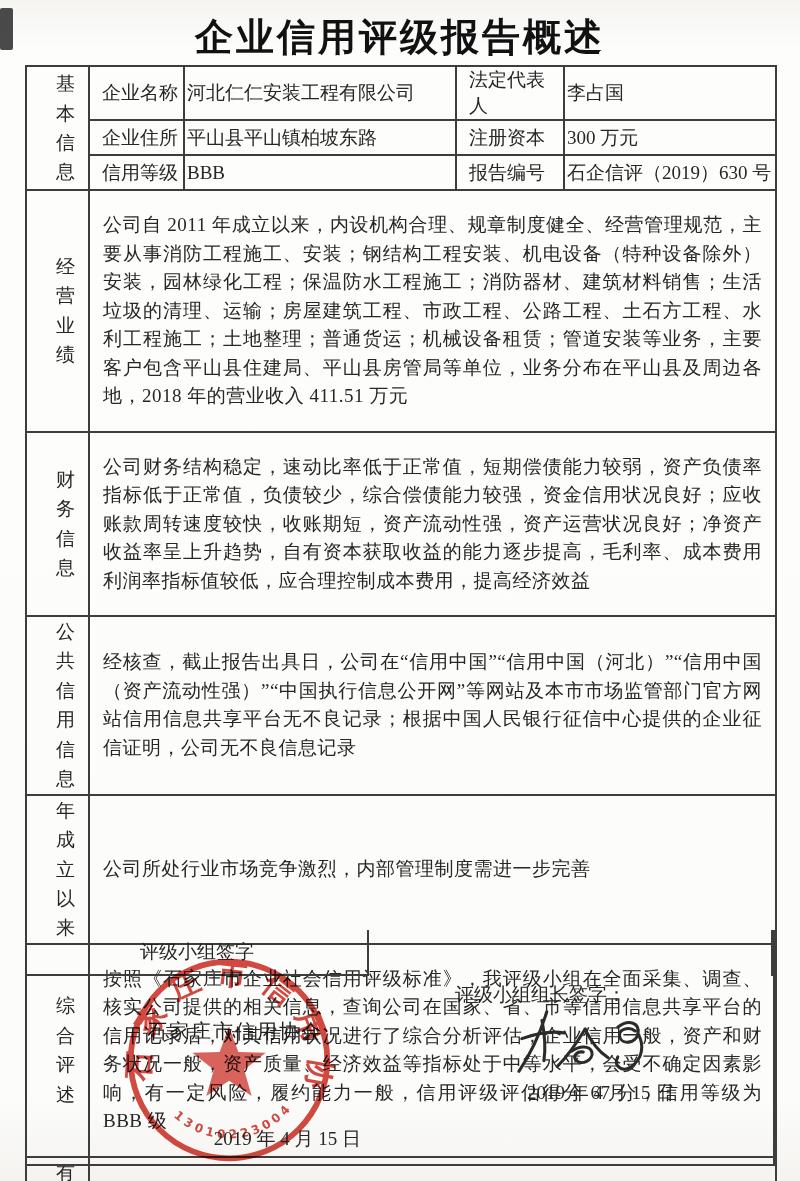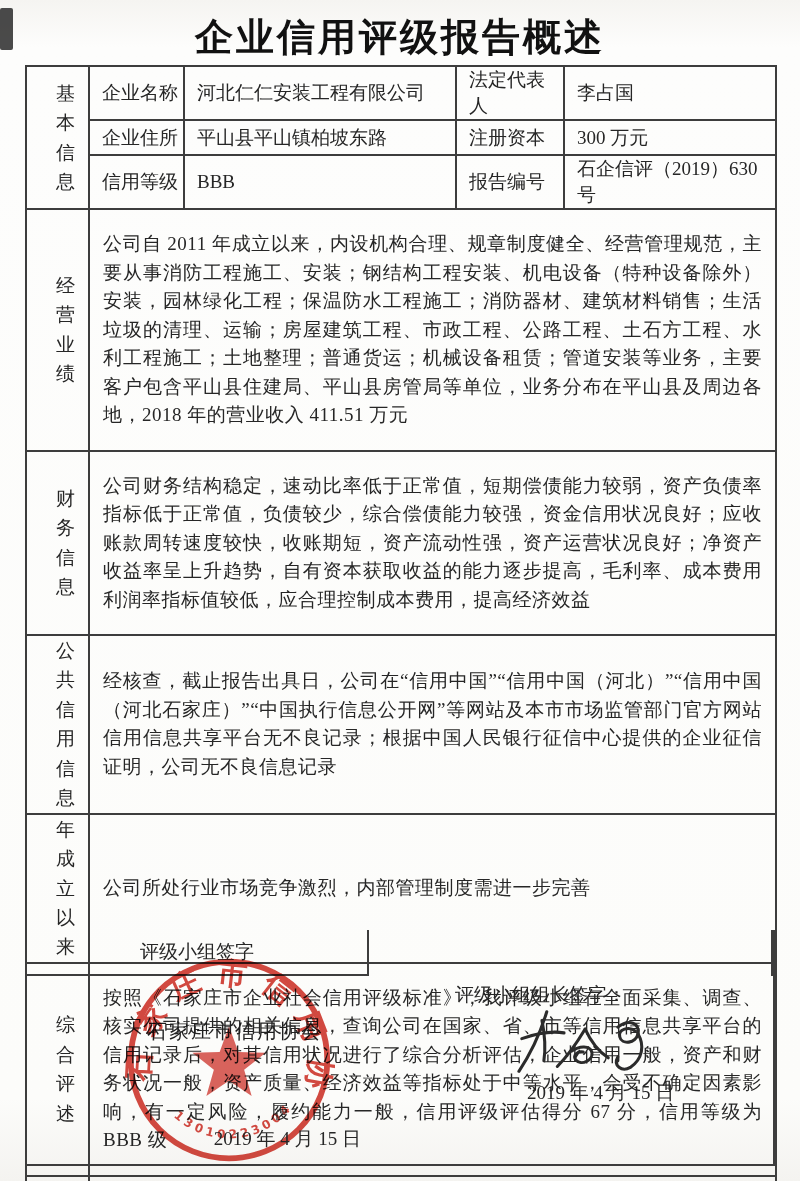--- a/index.html
+++ b/index.html
@@ -16,22 +16,23 @@
   }
   .scan-mark {
     position: absolute; left: 0; top: 8px; width: 13px; height: 42px;
     background: #2a2a2a; border-radius: 2px; opacity: .85;
   }
   .doc-title {
     text-align: center;
     font-size: 38px;
     font-weight: 700;
     letter-spacing: 3px;
-    padding-top: 12px;
+    padding-top: 4px;
     color: #111;
+    margin-top: 8px;
   }
   .main-table {
     position: absolute;
     left: 25px; top: 65px;
     width: 750px;
     border-collapse: collapse;
     table-layout: fixed;
     font-size: 19px;
   }
   .main-table td, .main-table th {
@@ -41,21 +42,21 @@
   }
   th.rowhead {
     width: 63px;
     padding: 0 29px;
     line-height: 1.55;
     text-align: center;
     word-break: break-all;
     font-size: 19px;
   }
   td.lbl { padding-left: 12px; }
-  td.val { padding-left: 12px; }
+  td.val { padding-left: 2px; }
   td.sect {
     padding: 20px 13px;
     line-height: 1.5;
     text-align: justify;
     letter-spacing: .5px;
   }
   .footer {
     position: absolute;
     left: 25px; top: 930px;
     width: 750px;
@@ -126,21 +127,21 @@
     <tr style="height:165px">
       <th class="rowhead">经营业绩</th>
       <td class="sect" colspan="4">公司自 2011 年成立以来，内设机构合理、规章制度健全、经营管理规范，主要从事消防工程施工、安装；钢结构工程安装、机电设备（特种设备除外）安装，园林绿化工程；保温防水工程施工；消防器材、建筑材料销售；生活垃圾的清理、运输；房屋建筑工程、市政工程、公路工程、土石方工程、水利工程施工；土地整理；普通货运；机械设备租赁；管道安装等业务，主要客户包含平山县住建局、平山县房管局等单位，业务分布在平山县及周边各地，2018 年的营业收入 411.51 万元</td>
     </tr>
     <tr style="height:133px">
       <th class="rowhead">财务信息</th>
       <td class="sect" colspan="4">公司财务结构稳定，速动比率低于正常值，短期偿债能力较弱，资产负债率指标低于正常值，负债较少，综合偿债能力较强，资金信用状况良好；应收账款周转速度较快，收账期短，资产流动性强，资产运营状况良好；净资产收益率呈上升趋势，自有资本获取收益的能力逐步提高，毛利率、成本费用利润率指标值较低，应合理控制成本费用，提高经济效益</td>
     </tr>
     <tr style="height:112px">
       <th class="rowhead">公共信用信息</th>
-      <td class="sect" colspan="4">经核查，截止报告出具日，公司在“信用中国”“信用中国（河北）”“信用中国（河北石家庄）”“中国执行信息公开网”等网站及本市市场监管部门官方网站信用信息共享平台无不良记录；根据中国人民银行征信中心提供的企业征信证明，公司无不良信息记录</td>
+      <td class="sect" colspan="4">经核查，截止报告出具日，公司在“信用中国”“信用中国（河北）”“信用中国（资产流动性强）”“中国执行信息公开网”等网站及本市市场监管部门官方网站信用信息共享平台无不良记录；根据中国人民银行征信中心提供的企业征信证明，公司无不良信息记录</td>
     </tr>
     <tr style="height:66px">
       <th class="rowhead">年成立以来</th>
       <td class="sect" colspan="4">公司所处行业市场竞争激烈，内部管理制度需进一步完善</td>
     </tr>
     <tr style="height:144px">
       <th class="rowhead">综合评述</th>
       <td class="sect" colspan="4">按照《石家庄市企业社会信用评级标准》，我评级小组在全面采集、调查、核实公司提供的相关信息，查询公司在国家、省、市等信用信息共享平台的信用记录后，对其信用状况进行了综合分析评估，企业信用一般，资产和财务状况一般，资产质量、经济效益等指标处于中等水平，会受不确定因素影响，有一定风险，履约能力一般，信用评级评估得分 67 分，信用等级为 BBB 级</td>
     </tr>
     <tr style="height:72px">

